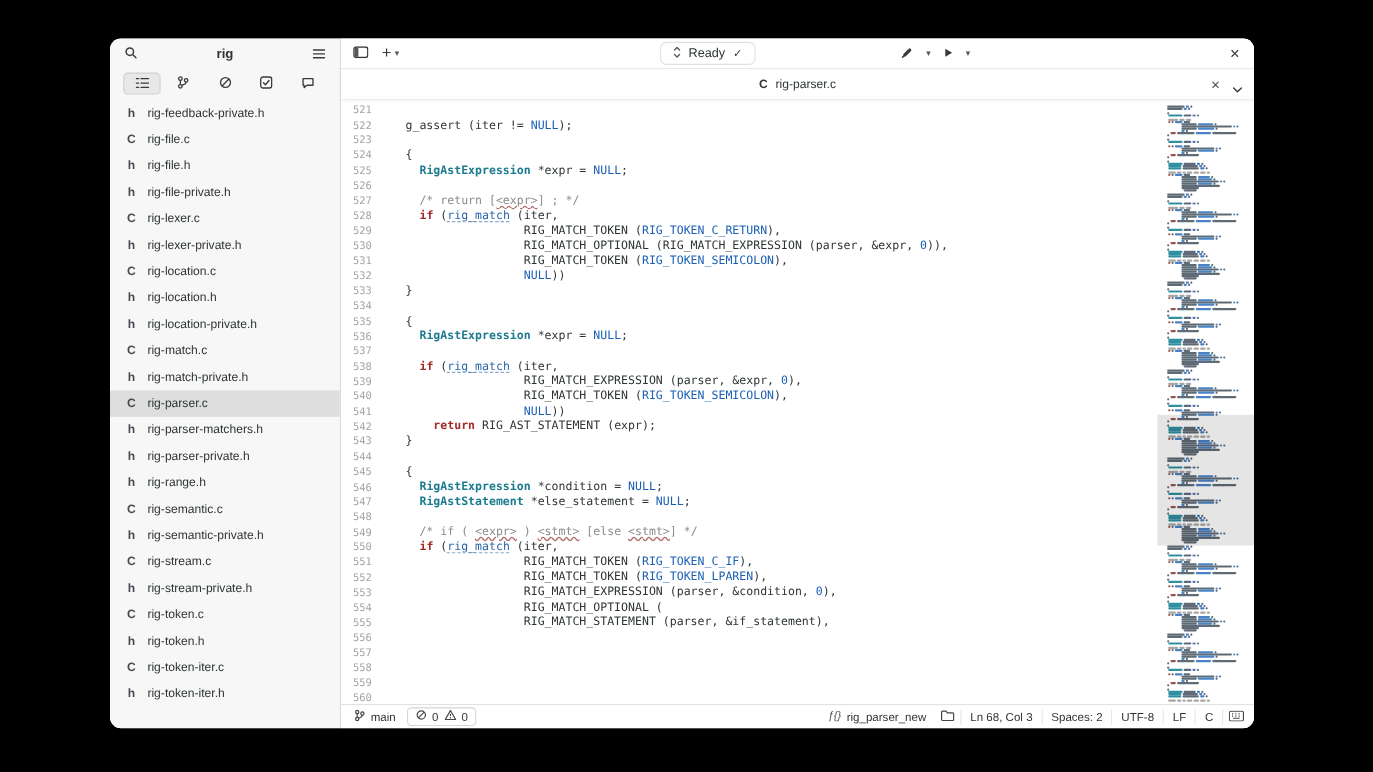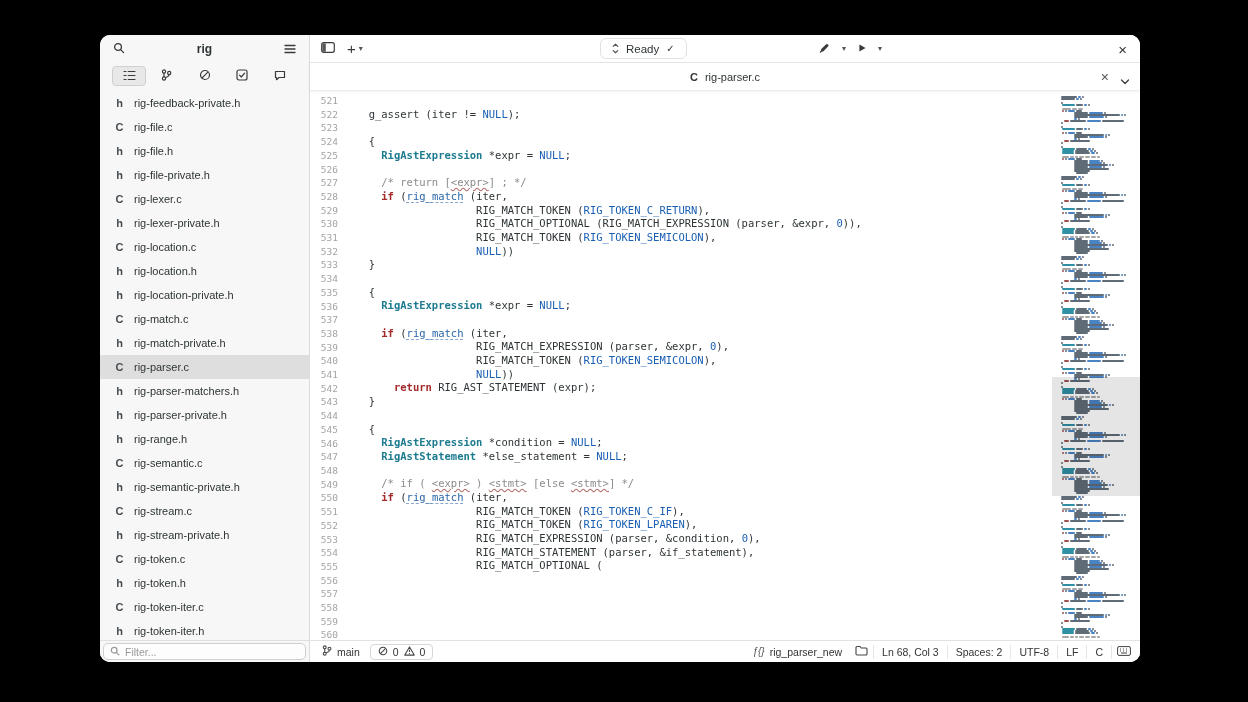--- a/index.html
+++ b/index.html
@@ -236,29 +236,20 @@
         <div class="file-row">
           <span class="ftype">C</span>
           <span class="fname">rig-token-iter.c</span>
         </div>
         <div class="file-row">
           <span class="ftype">h</span>
           <span class="fname">rig-token-iter.h</span>
         </div>
       </div>
 
-    <div class="filter-bar">
-      <div class="filter-entry">
-        <span><svg width="10" height="10" viewBox="0 0 12 12" fill="none" stroke="#9a9a9a" stroke-width="1.5">
-              <circle cx="5" cy="5" r="3.4"></circle>
-              <path d="M7.6 7.6 L10.6 10.6" stroke-linecap="round"></path>
-            </svg></span>
-        <span>Filter...</span>
-      </div>
-    </div>
   </aside>
 
   <div class="main">
 
     <div class="headerbar">
       <div class="hb-left">
         <button class="icon-btn">
           <span><svg width="14" height="11" viewBox="0 0 14 11">
                 <rect x="0.7" y="0.7" width="12.6" height="9.6" rx="2" fill="none" stroke="#3a3a3a" stroke-width="1.2"></rect>
                 <rect x="1.4" y="1.4" width="3.4" height="8.2" fill="#3a3a3a" opacity="0.85"></rect>
@@ -388,22 +379,22 @@
           <div class="cln"></div>
           <div class="cln"><span class="tk-p">  {</span></div>
           <div class="cln"><span class="tk-p">    </span><span class="tk-t">RigAstExpression</span><span class="tk-p"> *condition = </span><span class="tk-c">NULL</span><span class="tk-p">;</span></div>
           <div class="cln"><span class="tk-p">    </span><span class="tk-t">RigAstStatement</span><span class="tk-p"> *else_statement = </span><span class="tk-c">NULL</span><span class="tk-p">;</span></div>
           <div class="cln"></div>
           <div class="cln"><span class="tk-m">    /* if ( </span><span class="tk-ms">&lt;expr&gt;</span><span class="tk-m"> ) </span><span class="tk-ms">&lt;stmt&gt;</span><span class="tk-m"> [else </span><span class="tk-ms">&lt;stmt&gt;</span><span class="tk-m">] */</span></div>
           <div class="cln"><span class="tk-p">    </span><span class="tk-k">if</span><span class="tk-p"> (</span><span class="tk-f">rig_match</span><span class="tk-p"> (iter,</span></div>
           <div class="cln"><span class="tk-p">                   RIG_MATCH_TOKEN (</span><span class="tk-c">RIG_TOKEN_C_IF</span><span class="tk-p">),</span></div>
           <div class="cln"><span class="tk-p">                   RIG_MATCH_TOKEN (</span><span class="tk-c">RIG_TOKEN_LPAREN</span><span class="tk-p">),</span></div>
           <div class="cln"><span class="tk-p">                   RIG_MATCH_EXPRESSION (parser, &amp;condition, </span><span class="tk-c">0</span><span class="tk-p">),</span></div>
+          <div class="cln"><span class="tk-p">                   RIG_MATCH_OPTIONAL (</span></div>
           <div class="cln"><span class="tk-p">                   RIG_MATCH_STATEMENT (parser, &amp;if_statement),</span></div>
-          <div class="cln"><span class="tk-p">                   RIG_MATCH_OPTIONAL (</span></div>
         </div>
       <div class="minimap">
         <div id="mm-lines">
             <div class="mm-row"></div>
             <div class="mm-row">
               <span style="width: 1.6px;"></span>
               <span style="width: 16px; background: rgb(95, 107, 118);"></span>
               <span style="width: 3.2px; background: rgb(74, 131, 196);"></span>
               <span style="width: 2px; background: rgb(95, 107, 118);"></span>
             </div>

